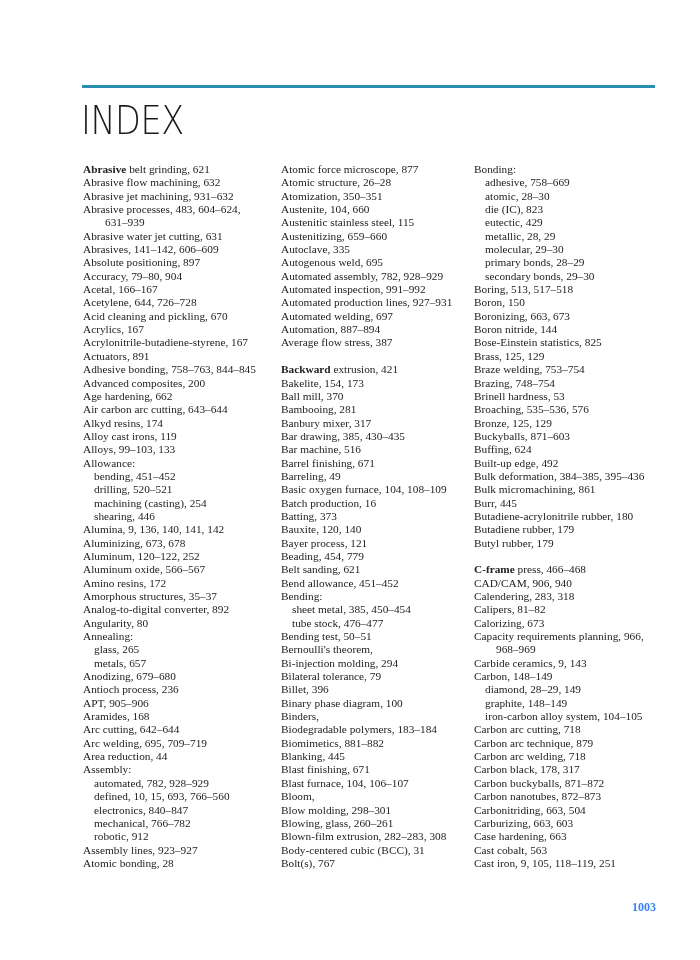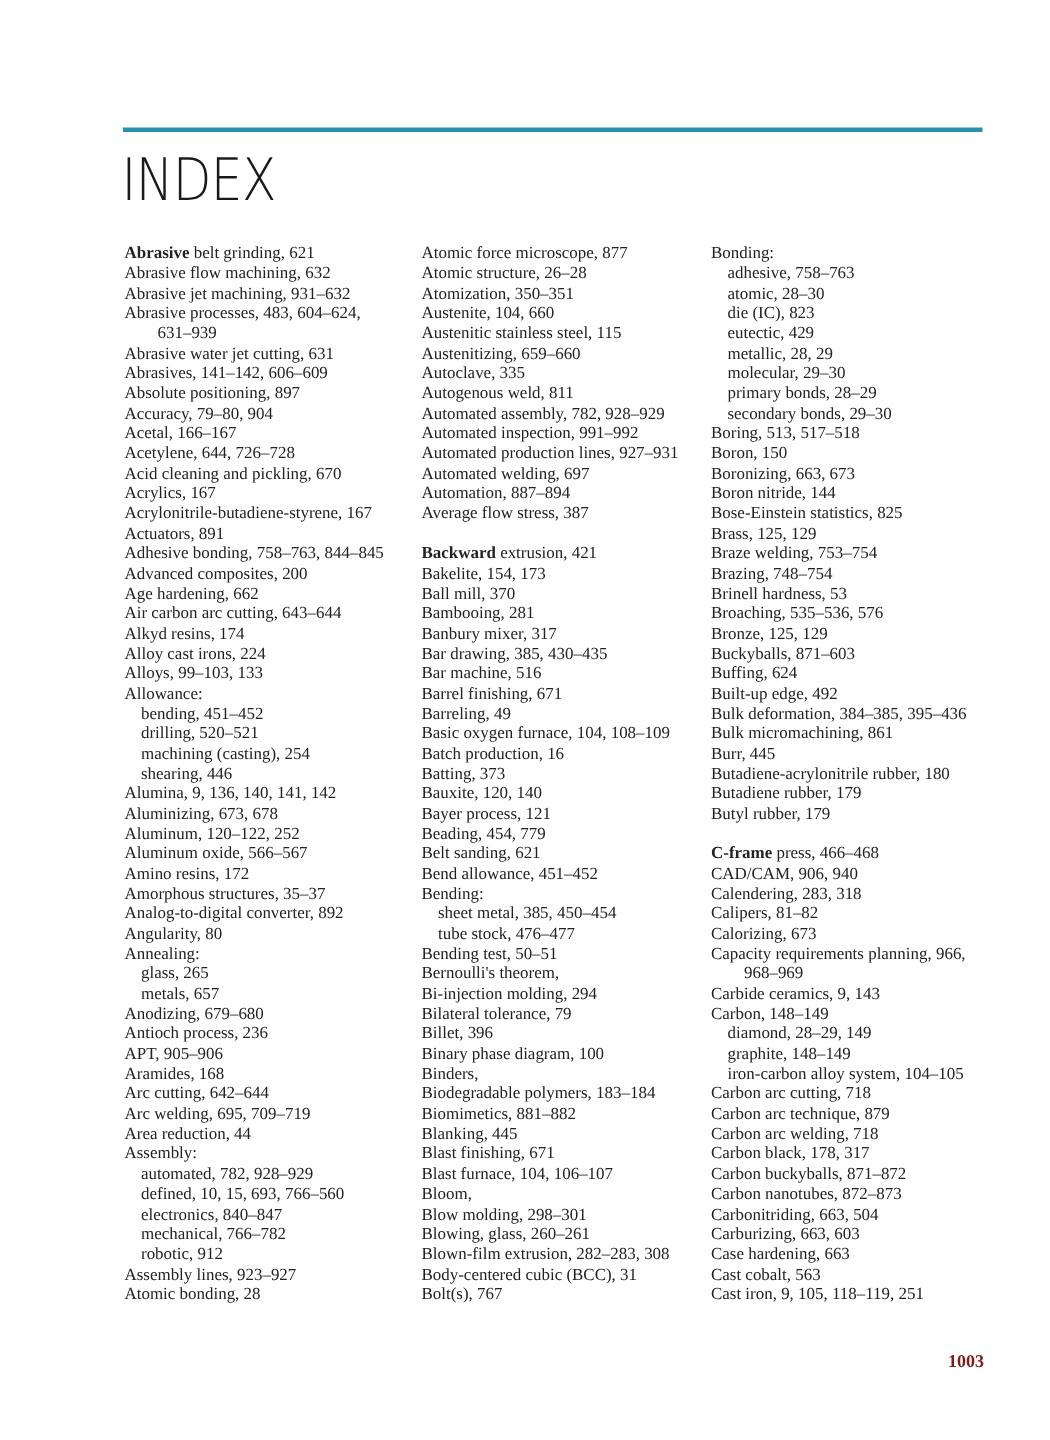--- a/index.html
+++ b/index.html
@@ -23,21 +23,21 @@
   .col1 { left: 83px; width: 195px; }
   .col2 { left: 281px; width: 190px; }
   .col3 { left: 474px; width: 200px; }
   .entry { white-space: nowrap; }
   .entry.sub { padding-left: 11px; }
   .entry.cont { padding-left: 22px; }
   .entry.gap { height: 13.35px; }
   .lead { font-weight: bold; }
   .pageno {
     position: absolute; left: 632px; top: 900px;
-    font-family: "Liberation Serif", serif; font-weight: bold; font-size: 12px; color: #7f1d1d;
+    font-family: "Liberation Serif", serif; font-weight: bold; font-size: 12px; color: #3b82f6;
   }
 </style>
 </head>
 <body>
 
 <div class="rule"></div>
 <div class="title">INDEX</div>
 
 <div class="col col1">
     <div class="entry"><span class="lead">Abrasive</span><span> belt grinding, 621</span></div>
@@ -53,21 +53,21 @@
     <div class="entry"><span>Acetylene, 644, 726–728</span></div>
     <div class="entry"><span>Acid cleaning and pickling, 670</span></div>
     <div class="entry"><span>Acrylics, 167</span></div>
     <div class="entry"><span>Acrylonitrile-butadiene-styrene, 167</span></div>
     <div class="entry"><span>Actuators, 891</span></div>
     <div class="entry"><span>Adhesive bonding, 758–763, 844–845</span></div>
     <div class="entry"><span>Advanced composites, 200</span></div>
     <div class="entry"><span>Age hardening, 662</span></div>
     <div class="entry"><span>Air carbon arc cutting, 643–644</span></div>
     <div class="entry"><span>Alkyd resins, 174</span></div>
-    <div class="entry"><span>Alloy cast irons, 224</span></div>
+    <div class="entry"><span>Alloy cast irons, 119</span></div>
     <div class="entry"><span>Alloys, 99–103, 133</span></div>
     <div class="entry"><span>Allowance:</span></div>
     <div class="entry sub"><span>bending, 451–452</span></div>
     <div class="entry sub"><span>drilling, 520–521</span></div>
     <div class="entry sub"><span>machining (casting), 254</span></div>
     <div class="entry sub"><span>shearing, 446</span></div>
     <div class="entry"><span>Alumina, 9, 136, 140, 141, 142</span></div>
     <div class="entry"><span>Aluminizing, 673, 678</span></div>
     <div class="entry"><span>Aluminum, 120–122, 252</span></div>
     <div class="entry"><span>Aluminum oxide, 566–567</span></div>
@@ -95,21 +95,21 @@
     <div class="entry"><span>Atomic bonding, 28</span></div>
   </div>
 <div class="col col2">
     <div class="entry"><span>Atomic force microscope, 877</span></div>
     <div class="entry"><span>Atomic structure, 26–28</span></div>
     <div class="entry"><span>Atomization, 350–351</span></div>
     <div class="entry"><span>Austenite, 104, 660</span></div>
     <div class="entry"><span>Austenitic stainless steel, 115</span></div>
     <div class="entry"><span>Austenitizing, 659–660</span></div>
     <div class="entry"><span>Autoclave, 335</span></div>
-    <div class="entry"><span>Autogenous weld, 811</span></div>
+    <div class="entry"><span>Autogenous weld, 695</span></div>
     <div class="entry"><span>Automated assembly, 782, 928–929</span></div>
     <div class="entry"><span>Automated inspection, 991–992</span></div>
     <div class="entry"><span>Automated production lines, 927–931</span></div>
     <div class="entry"><span>Automated welding, 697</span></div>
     <div class="entry"><span>Automation, 887–894</span></div>
     <div class="entry"><span>Average flow stress, 387</span></div>
     <div class="entry gap"></div>
     <div class="entry"><span class="lead">Backward</span><span> extrusion, 421</span></div>
     <div class="entry"><span>Bakelite, 154, 173</span></div>
     <div class="entry"><span>Ball mill, 370</span></div>
@@ -144,21 +144,21 @@
     <div class="entry"><span>Blast furnace, 104, 106–107</span></div>
     <div class="entry"><span>Bloom,</span></div>
     <div class="entry"><span>Blow molding, 298–301</span></div>
     <div class="entry"><span>Blowing, glass, 260–261</span></div>
     <div class="entry"><span>Blown-film extrusion, 282–283, 308</span></div>
     <div class="entry"><span>Body-centered cubic (BCC), 31</span></div>
     <div class="entry"><span>Bolt(s), 767</span></div>
   </div>
 <div class="col col3">
     <div class="entry"><span>Bonding:</span></div>
-    <div class="entry sub"><span>adhesive, 758–763</span></div>
+    <div class="entry sub"><span>adhesive, 758–669</span></div>
     <div class="entry sub"><span>atomic, 28–30</span></div>
     <div class="entry sub"><span>die (IC), 823</span></div>
     <div class="entry sub"><span>eutectic, 429</span></div>
     <div class="entry sub"><span>metallic, 28, 29</span></div>
     <div class="entry sub"><span>molecular, 29–30</span></div>
     <div class="entry sub"><span>primary bonds, 28–29</span></div>
     <div class="entry sub"><span>secondary bonds, 29–30</span></div>
     <div class="entry"><span>Boring, 513, 517–518</span></div>
     <div class="entry"><span>Boron, 150</span></div>
     <div class="entry"><span>Boronizing, 663, 673</span></div>

